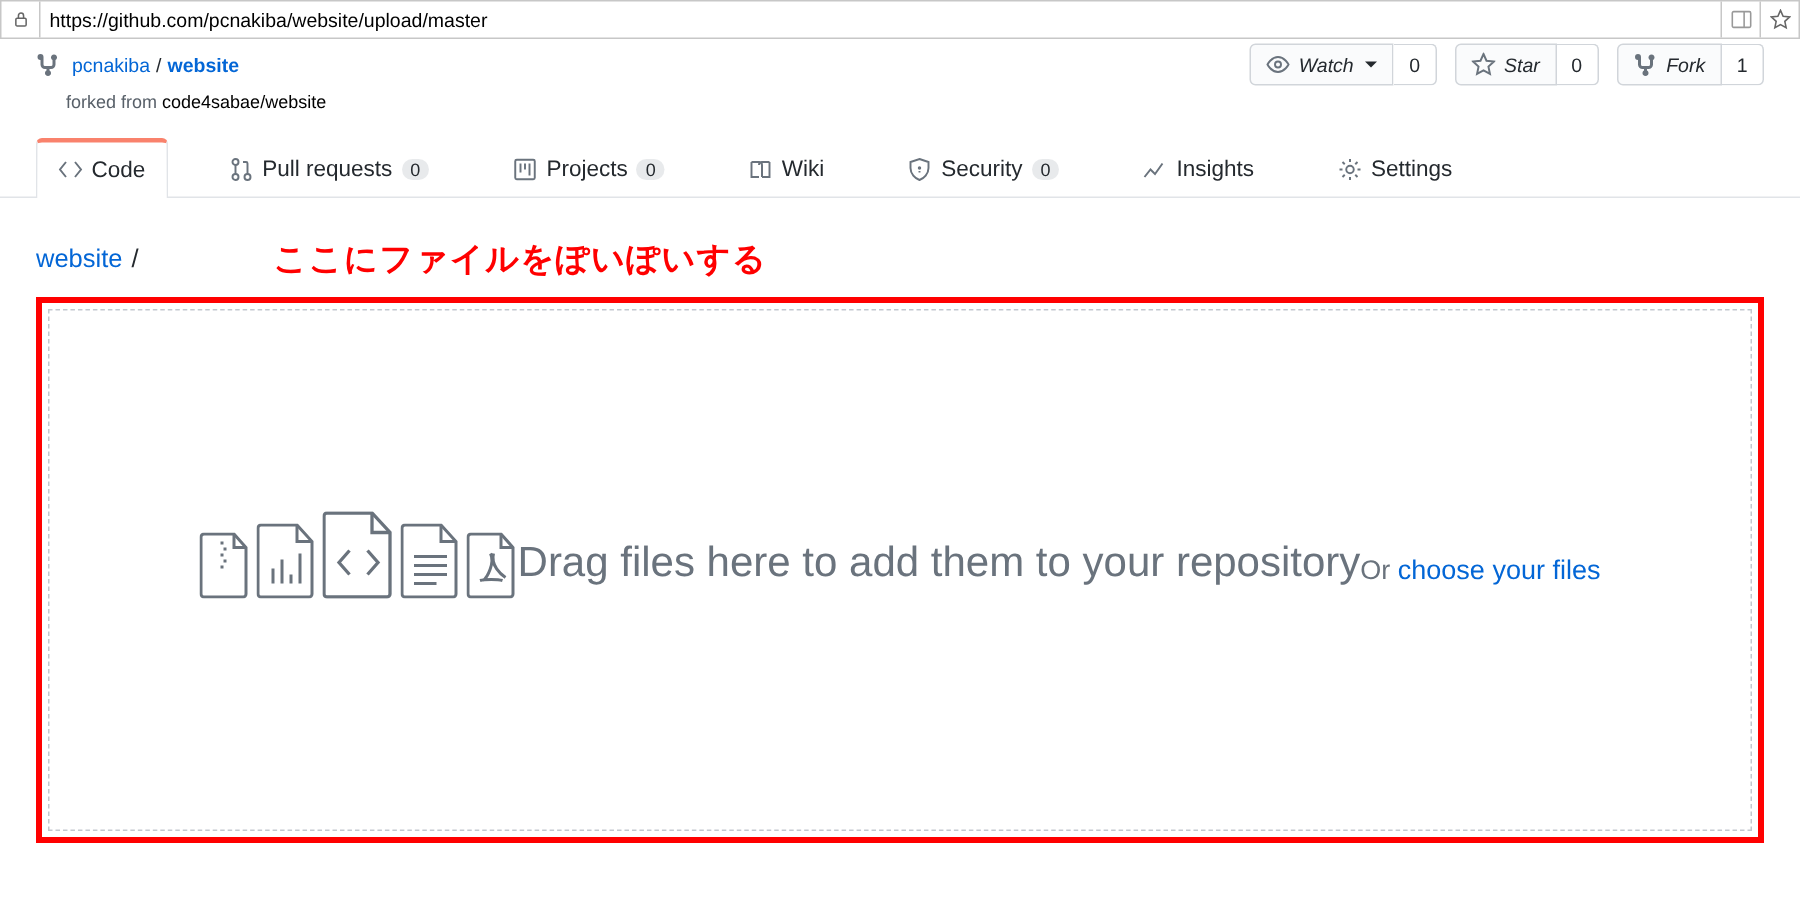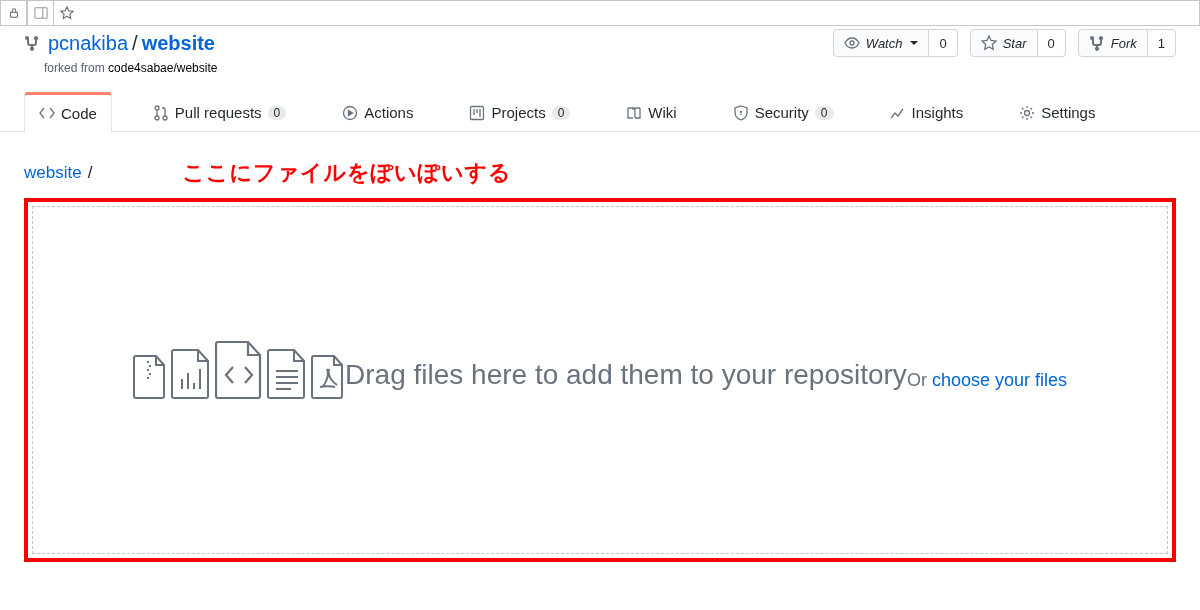--- a/index.html
+++ b/index.html
@@ -7,21 +7,21 @@
 
     
     .url-bar { display:flex; align-items:center; height:26px; border:1px solid #c7c7c7; background:#fff; font-size:13px; }
     .url-bar .lock { width:26px; display:flex; align-items:center; justify-content:center; border-right:1px solid #c7c7c7; height:100%; color:#666; }
     .url-bar .url { flex:1; padding:0 6px; color:#000; }
     .url-bar .right-icons { display:flex; align-items:center; height:100%; }
     .url-bar .right-icons span { width:26px; height:100%; display:flex; align-items:center; justify-content:center; border-left:1px solid #c7c7c7; color:#666; }
 
     
     .repo-row { display:flex; align-items:center; padding: 3px 24px 0 24px; }
-    .repo-title { display:flex; align-items:center; font-size:20px; color:#0366d6; }
+    .repo-title { display:flex; align-items:center; font-size:13px; color:#0366d6; }
     .repo-title svg { color:#6a737d; margin-right:8px; }
     .repo-title .owner, .repo-title .repo { color:#0366d6; }
     .repo-title .sep { color:#24292e; margin:0 4px; }
 
     .repo-actions { margin-left:auto; display:flex; gap:12px; }
     .btn-group { display:flex; }
     .btn { display:flex; align-items:center; gap:6px; height:28px; padding:0 10px; background:#fafbfc; border:1px solid #d1d5da; font-size:13px; color:#24292e; border-radius:4px 0 0 4px;font-style:italic; }
     .btn-count { display:flex; align-items:center; justify-content:center; height:28px; padding:0 10px; background:#fff; border:1px solid #d1d5da; border-left:none; font-size:13px; color:#24292e; border-radius:0 4px 4px 0; min-width:28px; }
     .btn svg { color:#6a737d; }
     .caret-down { width:0; height:0; border-left:4px solid transparent; border-right:4px solid transparent; border-top:4px solid #24292e; margin-left:2px;}
@@ -56,20 +56,21 @@
 </head>
 <body>
 
 <div class="url-bar">
   <span class="lock">
     <svg width="12" height="12" viewBox="0 0 12 14" fill="none" stroke="currentColor" stroke-width="1.2">
         <rect x="2" y="6" width="8" height="6" rx="1"></rect>
         <path d="M4 6V4a2 2 0 0 1 4 0v2"></path>
       </svg>
   </span>
+  <span class="url">https://github.com/pcnakiba/website/upload/master</span>
   <div class="right-icons">
     <span>
       <svg width="14" height="14" viewBox="0 0 16 16" fill="none" stroke="#999" stroke-width="1.2">
           <rect x="1" y="2" width="14" height="12" rx="1"></rect>
           <line x1="10" y1="2" x2="10" y2="14"></line>
         </svg>
     </span>
     <span>
       <svg width="14" height="14" viewBox="0 0 16 16" fill="none" stroke="#666" stroke-width="1.2">
           <path d="M8 1l2 4.5 5 .5-3.7 3.4 1 4.9L8 11.9l-4.3 2.4 1-4.9L1 6l5-.5L8 1z"></path>
@@ -137,27 +138,20 @@
         <circle cx="4" cy="3" r="2"></circle>
         <circle cx="4" cy="13" r="2"></circle>
         <circle cx="12" cy="13" r="2"></circle>
         <path d="M4 5v6M9 3h2a1 1 0 0 1 1 1v7"></path>
       </svg>
     <span>Pull requests</span>
     <span class="counter">0</span>
   </div>
   <div class="tab">
     <svg width="16" height="16" viewBox="0 0 16 16" fill="none" stroke="currentColor" stroke-width="1.3">
-        <circle cx="8" cy="8" r="6.5"></circle>
-        <path d="M6.5 5.5l4 2.5-4 2.5z" fill="currentColor"></path>
-      </svg>
-    <span>Actions</span>
-  </div>
-  <div class="tab">
-    <svg width="16" height="16" viewBox="0 0 16 16" fill="none" stroke="currentColor" stroke-width="1.3">
         <rect x="1.5" y="1.5" width="13" height="13" rx="1"></rect>
         <line x1="5" y1="4" x2="5" y2="10"></line>
         <line x1="8" y1="4" x2="8" y2="8"></line>
         <line x1="11" y1="4" x2="11" y2="12"></line>
       </svg>
     <span>Projects</span>
     <span class="counter">0</span>
   </div>
   <div class="tab">
     <svg width="16" height="16" viewBox="0 0 16 16" fill="none" stroke="currentColor" stroke-width="1.3">

